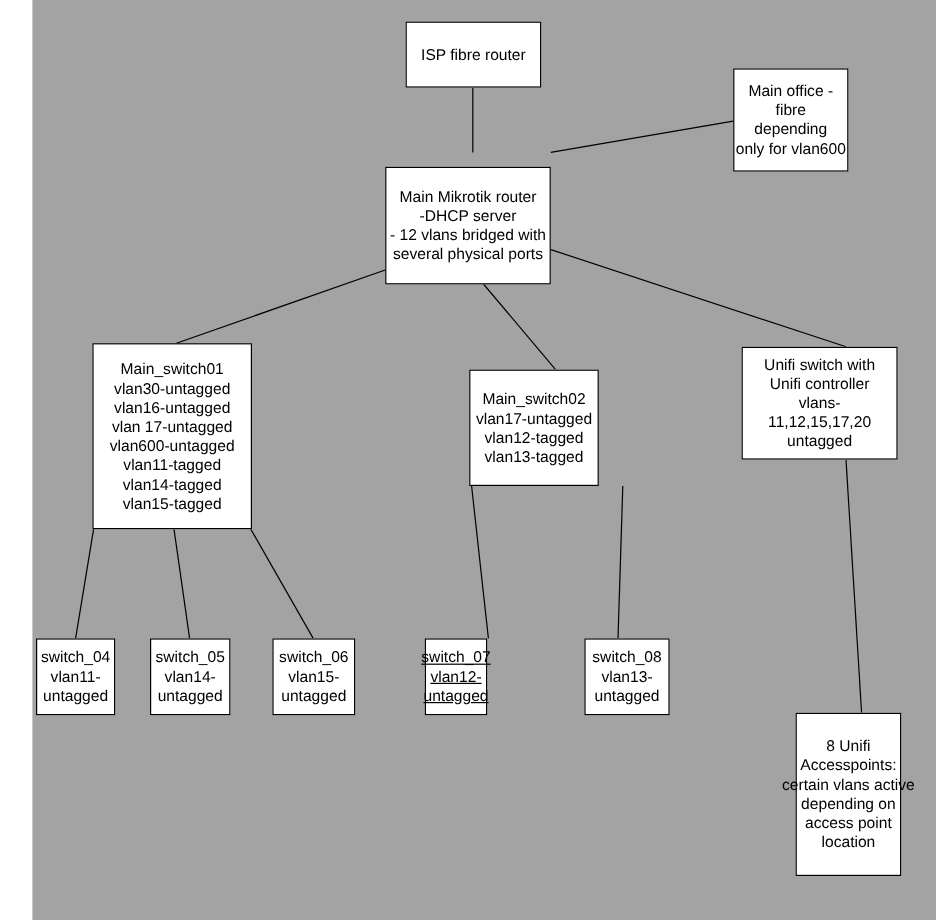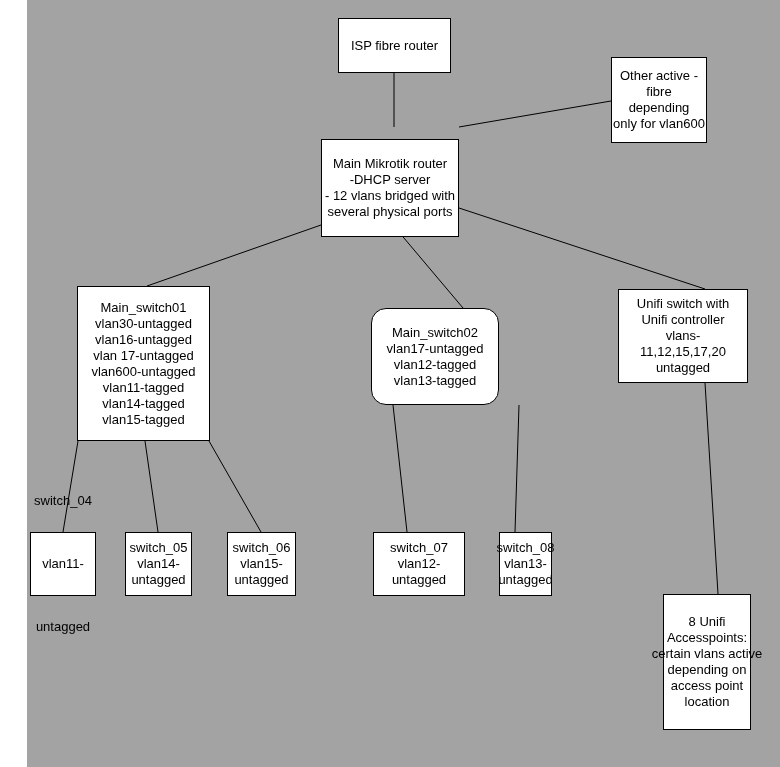--- a/index.html
+++ b/index.html
@@ -54,24 +54,24 @@
       <line x1="366" y1="225" x2="436" y2="308" stroke="#000000" stroke-width="1"></line>
       <line x1="432" y1="208" x2="678" y2="289" stroke="#000000" stroke-width="1"></line>
       <line x1="51" y1="441" x2="36" y2="532" stroke="#000000" stroke-width="1"></line>
       <line x1="118" y1="441" x2="131" y2="532" stroke="#000000" stroke-width="1"></line>
       <line x1="182" y1="441" x2="234" y2="532" stroke="#000000" stroke-width="1"></line>
       <line x1="366" y1="405" x2="380" y2="532" stroke="#000000" stroke-width="1"></line>
       <line x1="492" y1="405" x2="488" y2="532" stroke="#000000" stroke-width="1"></line>
       <line x1="678" y1="383" x2="691" y2="594" stroke="#000000" stroke-width="1"></line>
     </svg>
 <div class="node" style="left: 311px; top: 18px; width: 113px; height: 55px; border-color: rgb(0, 0, 0); color: rgb(0, 0, 0);"><span class="line">ISP fibre router</span></div>
-    <div class="node" style="left: 584px; top: 57px; width: 96px; height: 86px; border-color: rgb(0, 0, 0); color: rgb(0, 0, 0);"><span class="line">Other active -</span><span class="line">fibre</span><span class="line">depending</span><span class="line">only for vlan600</span></div>
+    <div class="node" style="left: 584px; top: 57px; width: 96px; height: 86px; border-color: rgb(0, 0, 0); color: rgb(0, 0, 0);"><span class="line">Main office -</span><span class="line">fibre</span><span class="line">depending</span><span class="line">only for vlan600</span></div>
     <div class="node" style="left: 294px; top: 139px; width: 138px; height: 98px; border-color: rgb(0, 0, 0); color: rgb(0, 0, 0);"><span class="line">Main Mikrotik router</span><span class="line">-DHCP server</span><span class="line">- 12 vlans bridged with</span><span class="line">several physical ports</span></div>
     <div class="node" style="left: 50px; top: 286px; width: 133px; height: 155px; border-color: rgb(0, 0, 0); color: rgb(0, 0, 0);"><span class="line">Main_switch01</span><span class="line">vlan30-untagged</span><span class="line">vlan16-untagged</span><span class="line">vlan 17-untagged</span><span class="line">vlan600-untagged</span><span class="line">vlan11-tagged</span><span class="line">vlan14-tagged</span><span class="line">vlan15-tagged</span></div>
-    <div class="node" style="left: 344px; top: 308px; width: 128px; height: 97px; border-color: rgb(0, 0, 0); color: rgb(0, 0, 0); border-radius: 15px;"><span class="line">Main_switch02</span><span class="line">vlan17-untagged</span><span class="line">vlan12-tagged</span><span class="line">vlan13-tagged</span></div>
+    <div class="node" style="left: 364px; top: 308px; width: 108px; height: 97px; border-color: rgb(0, 0, 0); color: rgb(0, 0, 0);"><span class="line">Main_switch02</span><span class="line">vlan17-untagged</span><span class="line">vlan12-tagged</span><span class="line">vlan13-tagged</span></div>
     <div class="node" style="left: 591px; top: 289px; width: 130px; height: 94px; border-color: rgb(0, 0, 0); color: rgb(0, 0, 0);"><span class="line">Unifi switch with</span><span class="line">Unifi controller</span><span class="line">vlans-</span><span class="line">11,12,15,17,20</span><span class="line">untagged</span></div>
-    <div class="node" style="left: 3px; top: 532px; width: 66px; height: 64px; border-color: rgb(0, 0, 0); color: rgb(0, 0, 0); gap: 47px;"><span class="line">switch_04</span><span class="line">vlan11-</span><span class="line">untagged</span></div>
+    <div class="node" style="left: 3px; top: 532px; width: 66px; height: 64px; border-color: rgb(0, 0, 0); color: rgb(0, 0, 0);"><span class="line">switch_04</span><span class="line">vlan11-</span><span class="line">untagged</span></div>
     <div class="node" style="left: 98px; top: 532px; width: 67px; height: 64px; border-color: rgb(0, 0, 0); color: rgb(0, 0, 0);"><span class="line">switch_05</span><span class="line">vlan14-</span><span class="line">untagged</span></div>
     <div class="node" style="left: 200px; top: 532px; width: 69px; height: 64px; border-color: rgb(0, 0, 0); color: rgb(0, 0, 0);"><span class="line">switch_06</span><span class="line">vlan15-</span><span class="line">untagged</span></div>
-    <div class="node" style="left: 346px; top: 532px; width: 92px; height: 64px; border-color: rgb(0, 0, 0); color: rgb(0, 0, 0);"><span class="line">switch_07</span><span class="line">vlan12-</span><span class="line">untagged</span></div>
-    <div class="node" style="left: 472px; top: 532px; width: 53px; height: 64px; border-color: rgb(0, 0, 0); color: rgb(0, 0, 0);"><span class="line">switch_08</span><span class="line">vlan13-</span><span class="line">untagged</span></div>
+    <div class="node" style="left: 327px; top: 532px; width: 52px; height: 64px; border-color: rgb(0, 0, 0); color: rgb(0, 0, 0); text-decoration: underline;"><span class="line">switch_07</span><span class="line">vlan12-</span><span class="line">untagged</span></div>
+    <div class="node" style="left: 460px; top: 532px; width: 71px; height: 64px; border-color: rgb(0, 0, 0); color: rgb(0, 0, 0);"><span class="line">switch_08</span><span class="line">vlan13-</span><span class="line">untagged</span></div>
     <div class="node" style="left: 636px; top: 594px; width: 88px; height: 136px; border-color: rgb(0, 0, 0); color: rgb(0, 0, 0);"><span class="line">8 Unifi</span><span class="line">Accesspoints:</span><span class="line">certain vlans active</span><span class="line">depending on</span><span class="line">access point</span><span class="line">location</span></div>
   </div>
 
 </body></html>

